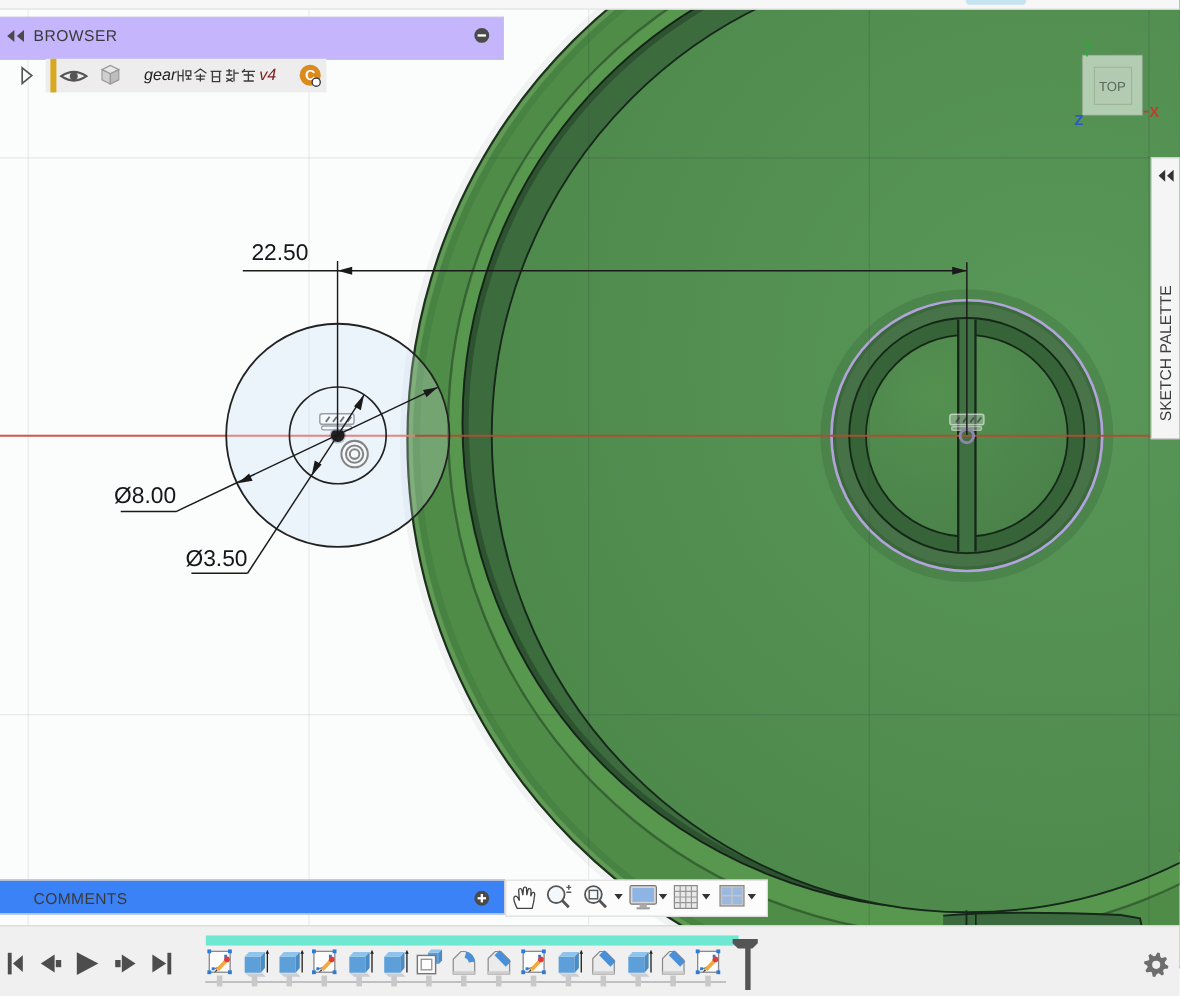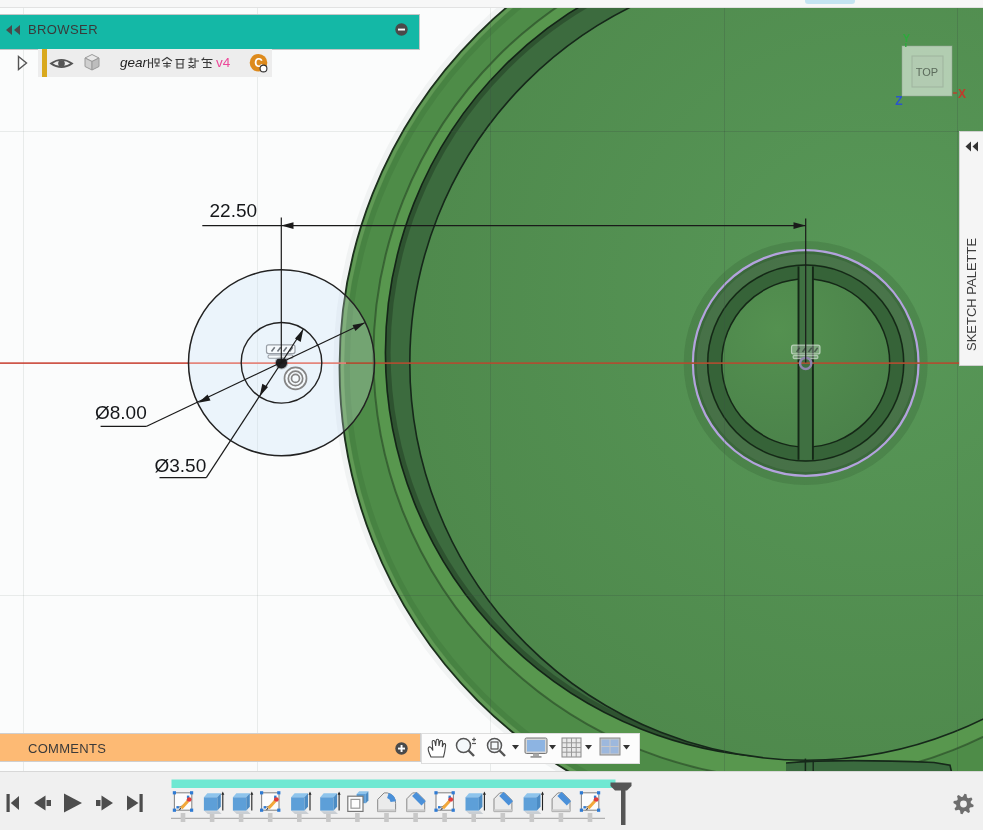--- a/index.html
+++ b/index.html
@@ -142,21 +142,21 @@
     <line x1="905.8" y1="43" x2="905.8" y2="47" stroke="#2daa3c" stroke-width="1.4"></line>
     <line x1="953" y1="93" x2="957" y2="93" stroke="#c23b2b" stroke-width="1.4"></line>
     <text x="962" y="97.5" text-anchor="middle" font-size="12px" font-weight="bold" fill="#c23b2b">X</text>
     <text x="899" y="104.5" text-anchor="middle" font-size="12px" font-weight="bold" fill="#2b55cc">Z</text>
   </g>
 </svg>
 
 <div class="abs" style="left:0;top:0;width:983px;height:7px;background:#f7f7f7;border-bottom:1px solid #e2e2e2;"></div>
 <div class="abs" style="left:805px;top:0;width:50px;height:4px;background:#c5e4f2;border-radius:0 0 3px 3px;"></div>
 
-<div class="abs" style="left:0;top:14px;width:420px;height:36px;background:#14b8a6;border:1px solid #c6c6c6;border-left:none;box-sizing:border-box;padding-left:48px;">
+<div class="abs" style="left:0;top:14px;width:420px;height:36px;background:#c4b5fd;border:1px solid #c6c6c6;border-left:none;box-sizing:border-box;padding-left:48px;">
   <svg class="abs" style="left:5px;top:9px" width="16" height="12" viewBox="0 0 16 12">
     <polygon points="7,1 7,11 1,6" fill="#4a4a4a"></polygon>
     <polygon points="15,1 15,11 9,6" fill="#4a4a4a"></polygon>
   </svg>
   <div class="abs" style="left:28px;top:7px;font-size:13px;color:#3a3a3a;letter-spacing:0.4px;">BROWSER</div>
   <svg class="abs" style="left:395px;top:8px" width="13" height="13" viewBox="0 0 13 13">
     <circle cx="6.5" cy="6.5" r="6.2" fill="#4a4a4a"></circle>
     <rect x="3" y="5.6" width="7" height="1.9" fill="#fff"></rect>
   </svg>
 </div>
@@ -180,36 +180,36 @@
 <div class="abs" style="left:120px;top:55px;font-size:13.5px;color:#222;font-style:italic;">gear</div>
 <svg class="abs" style="left:147px;top:56px" width="67" height="14" viewBox="0 0 67 14">
   <g stroke="#3a3a3a" stroke-width="1.1" fill="none">
     <path d="M1.5,3 v9 M1.5,7 h4 M5.5,2 v10 M8,3 h4 v4 h-4 z M8,10 h4.5 M10,7 v3"></path>
     <path d="M15,5 l5,-3.5 l5,3.5 M16,7.5 h8 M16.5,10 h7 M20,5.5 v6.5"></path>
     <path d="M28.5,3.5 h9 M30,3.5 v8.5 h6 v-8.5 M30,8 h6"></path>
     <path d="M41.5,3 h5 M44,1.5 v5 M41.5,6.5 h5 M48,2 v10 M48,5 h4 M41.5,9 l5.5,3 M47,9 l-5.5,3"></path>
     <path d="M54.5,3.5 h11 M57,1.5 l-2,3 M60,3.5 v8 M56,6.5 h8 M56,11.5 h8.5 M62,6 l2.5,2"></path>
   </g>
 </svg>
-<div class="abs" style="left:216px;top:55px;font-size:13.5px;color:#ec4899;">v4</div>
+<div class="abs" style="left:216px;top:55px;font-size:13.5px;color:#7f1d1d;font-style:italic;">v4</div>
 <svg class="abs" style="left:249px;top:53px" width="22" height="21" viewBox="0 0 22 21">
   <circle cx="9.5" cy="9.7" r="8.8" fill="#dd8a1c"></circle>
   <text x="9.5" y="14" text-anchor="middle" font-size="12px" font-weight="bold" fill="#fff" font-family="Liberation Sans">C</text>
   <circle cx="14.5" cy="15.5" r="3.4" fill="#fff" stroke="#333" stroke-width="1.1"></circle>
 </svg>
 
 <div class="abs" style="left:959px;top:131px;width:24px;height:235px;background:#f5f5f5;border:1px solid #d0d0d0;border-right:none;box-sizing:border-box;">
   <svg class="abs" style="left:5px;top:9px" width="14" height="11" viewBox="0 0 14 11">
     <polygon points="6,0.5 6,10.5 0.5,5.5" fill="#333"></polygon>
     <polygon points="13,0.5 13,10.5 7.5,5.5" fill="#333"></polygon>
   </svg>
   <div class="abs" style="left:4px;top:219px;font-size:13px;color:#3d3d3d;transform:rotate(-90deg);transform-origin:0 0;white-space:nowrap;">SKETCH PALETTE</div>
 </div>
 
-<div class="abs" style="left:0;top:733px;width:421px;height:29px;background:#fdba74;border:1px solid #cfcfcf;border-left:none;box-sizing:border-box;">
+<div class="abs" style="left:0;top:733px;width:421px;height:29px;background:#3b82f6;border:1px solid #cfcfcf;border-left:none;box-sizing:border-box;">
   <div class="abs" style="left:28px;top:7px;font-size:13px;color:#3a3a3a;letter-spacing:0.3px;">COMMENTS</div>
   <svg class="abs" style="left:395px;top:8px" width="13" height="13" viewBox="0 0 13 13">
     <circle cx="6.5" cy="6.5" r="6.2" fill="#4a4a4a"></circle>
     <rect x="3" y="5.6" width="7" height="1.9" fill="#fff"></rect>
     <rect x="5.6" y="3" width="1.9" height="7" fill="#fff"></rect>
   </svg>
 </div>
 
 <div class="abs" style="left:421px;top:733px;width:219px;height:31px;background:#fcfcfc;border:1px solid #ddd;box-sizing:border-box;">
 <svg class="abs" style="left:0;top:0" width="217" height="29" viewBox="0 0 217 29">

